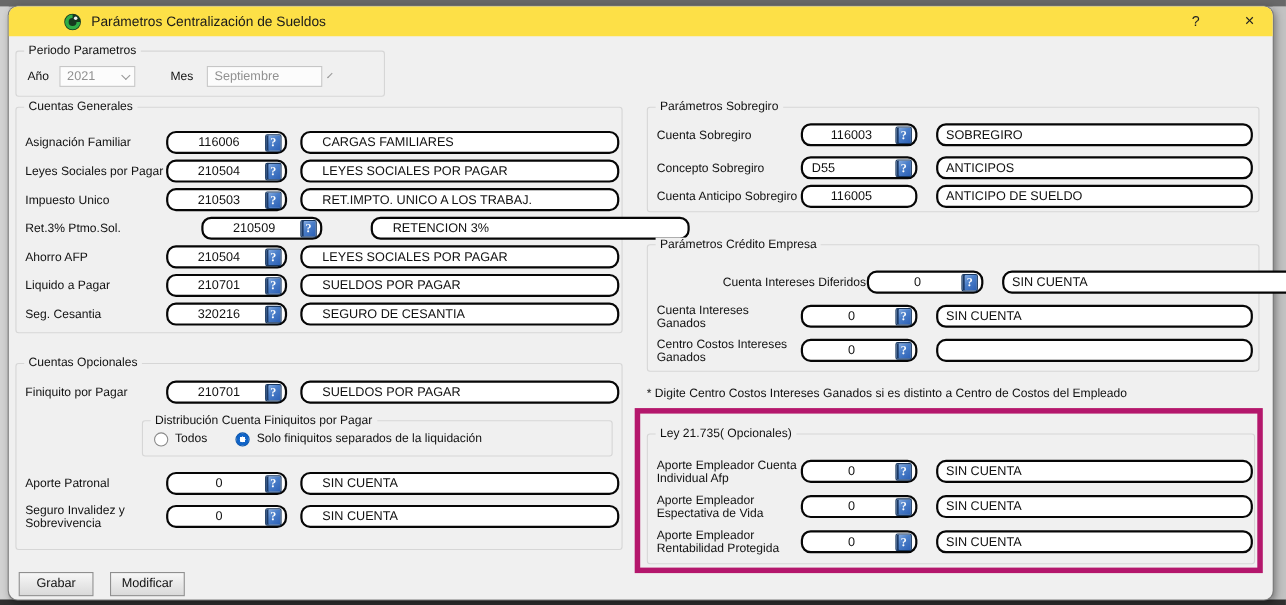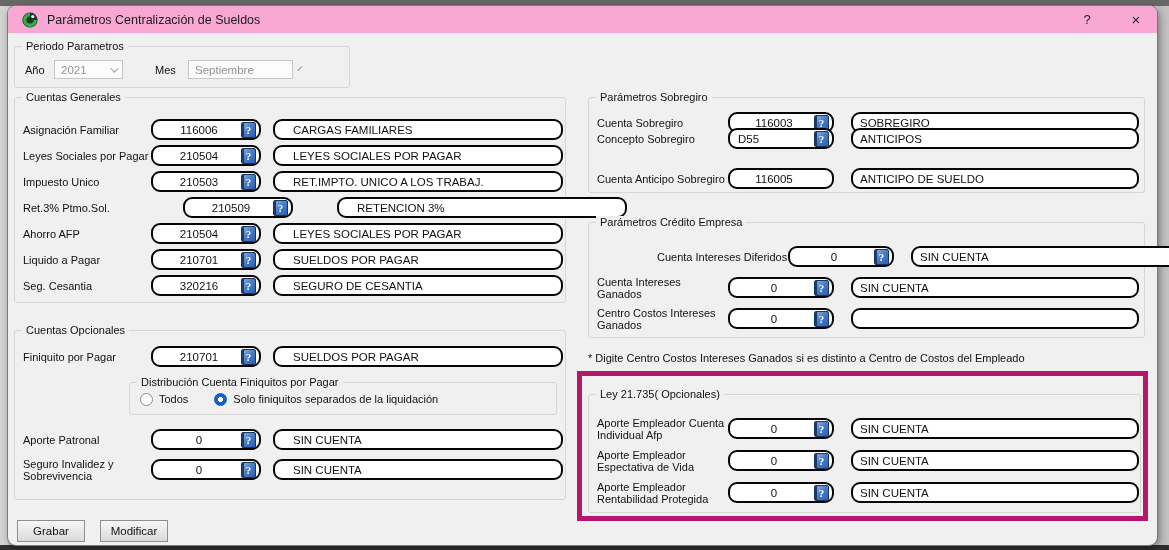--- a/index.html
+++ b/index.html
@@ -9,22 +9,22 @@
   
   .edge { position:absolute; }
   .edge-top    { left:0; top:0; width:1169px; height:6px; background:#686868; }
   .edge-bottom { left:0; top:545px; width:1169px; height:5px; background:#303030; }
   .edge-left   { left:0; top:6px; width:8px; height:539px; background:#d2d2d2; }
   .edge-right  { left:1157px; top:6px; width:12px; height:539px; background:#c2c2c2; }
 
   .win { position:absolute; left:8px; top:6px; width:1149px; height:539px;
          background:#f0f0f0; border-radius:8px; box-shadow:0 0 0 1px #7a7a7a, 2px 3px 8px rgba(0,0,0,.45); }
 
-  .titlebar { position:absolute; left:0; top:0; width:100%; height:27px; background:#f9a8d4;
-              border-radius:8px 8px 0 0; display:flex; align-items:center; }
+  .titlebar { position:absolute; left:0; top:0; width:100%; height:27px; background:#fde047;
+              border-radius:8px 8px 0 0; display:flex; align-items:center;padding-left:36px; }
   .appicon { width:16px; height:16px; margin-left:14px; }
   .wtitle { margin-left:9px; font-size:12.5px; color:#1a1a1a; }
   .tbtn { position:absolute; top:0; width:22px; height:27px; line-height:27px; text-align:center;
           font-size:14px; color:#222; cursor:default; }
   .tbtn.help { left:1068px; font-size:13px; }
   .tbtn.close { left:1117px; font-size:15px; }
 
   .group { position:absolute; border:1px solid #d6d6d6; border-radius:3px; background:#f0f0f0; }
   .gtitle { position:absolute; top:-7px; left:7px; background:#f0f0f0; padding:0 4px;
             font-size:11px; color:#111; white-space:nowrap; }
@@ -243,21 +243,21 @@
         <div class="lab lab-r">Cuenta Sobregiro</div>
         <div class="code code-r">
           <span class="cval">116003</span>
           <span class="hbtn">?</span>
         </div>
         <div class="desc desc-r">
             <span>SOBREGIRO</span>
           </div>
       </div>
 
-      <div class="row" style="left:8px; top:30px;">
+      <div class="row" style="left:8px; top:44px;">
         <div class="lab lab-r">Concepto Sobregiro</div>
         <div class="code code-r">
           <span class="cval left">D55</span>
           <span class="hbtn">?</span>
         </div>
         <div class="desc desc-r">
             <span>ANTICIPOS</span>
           </div>
       </div>
 

